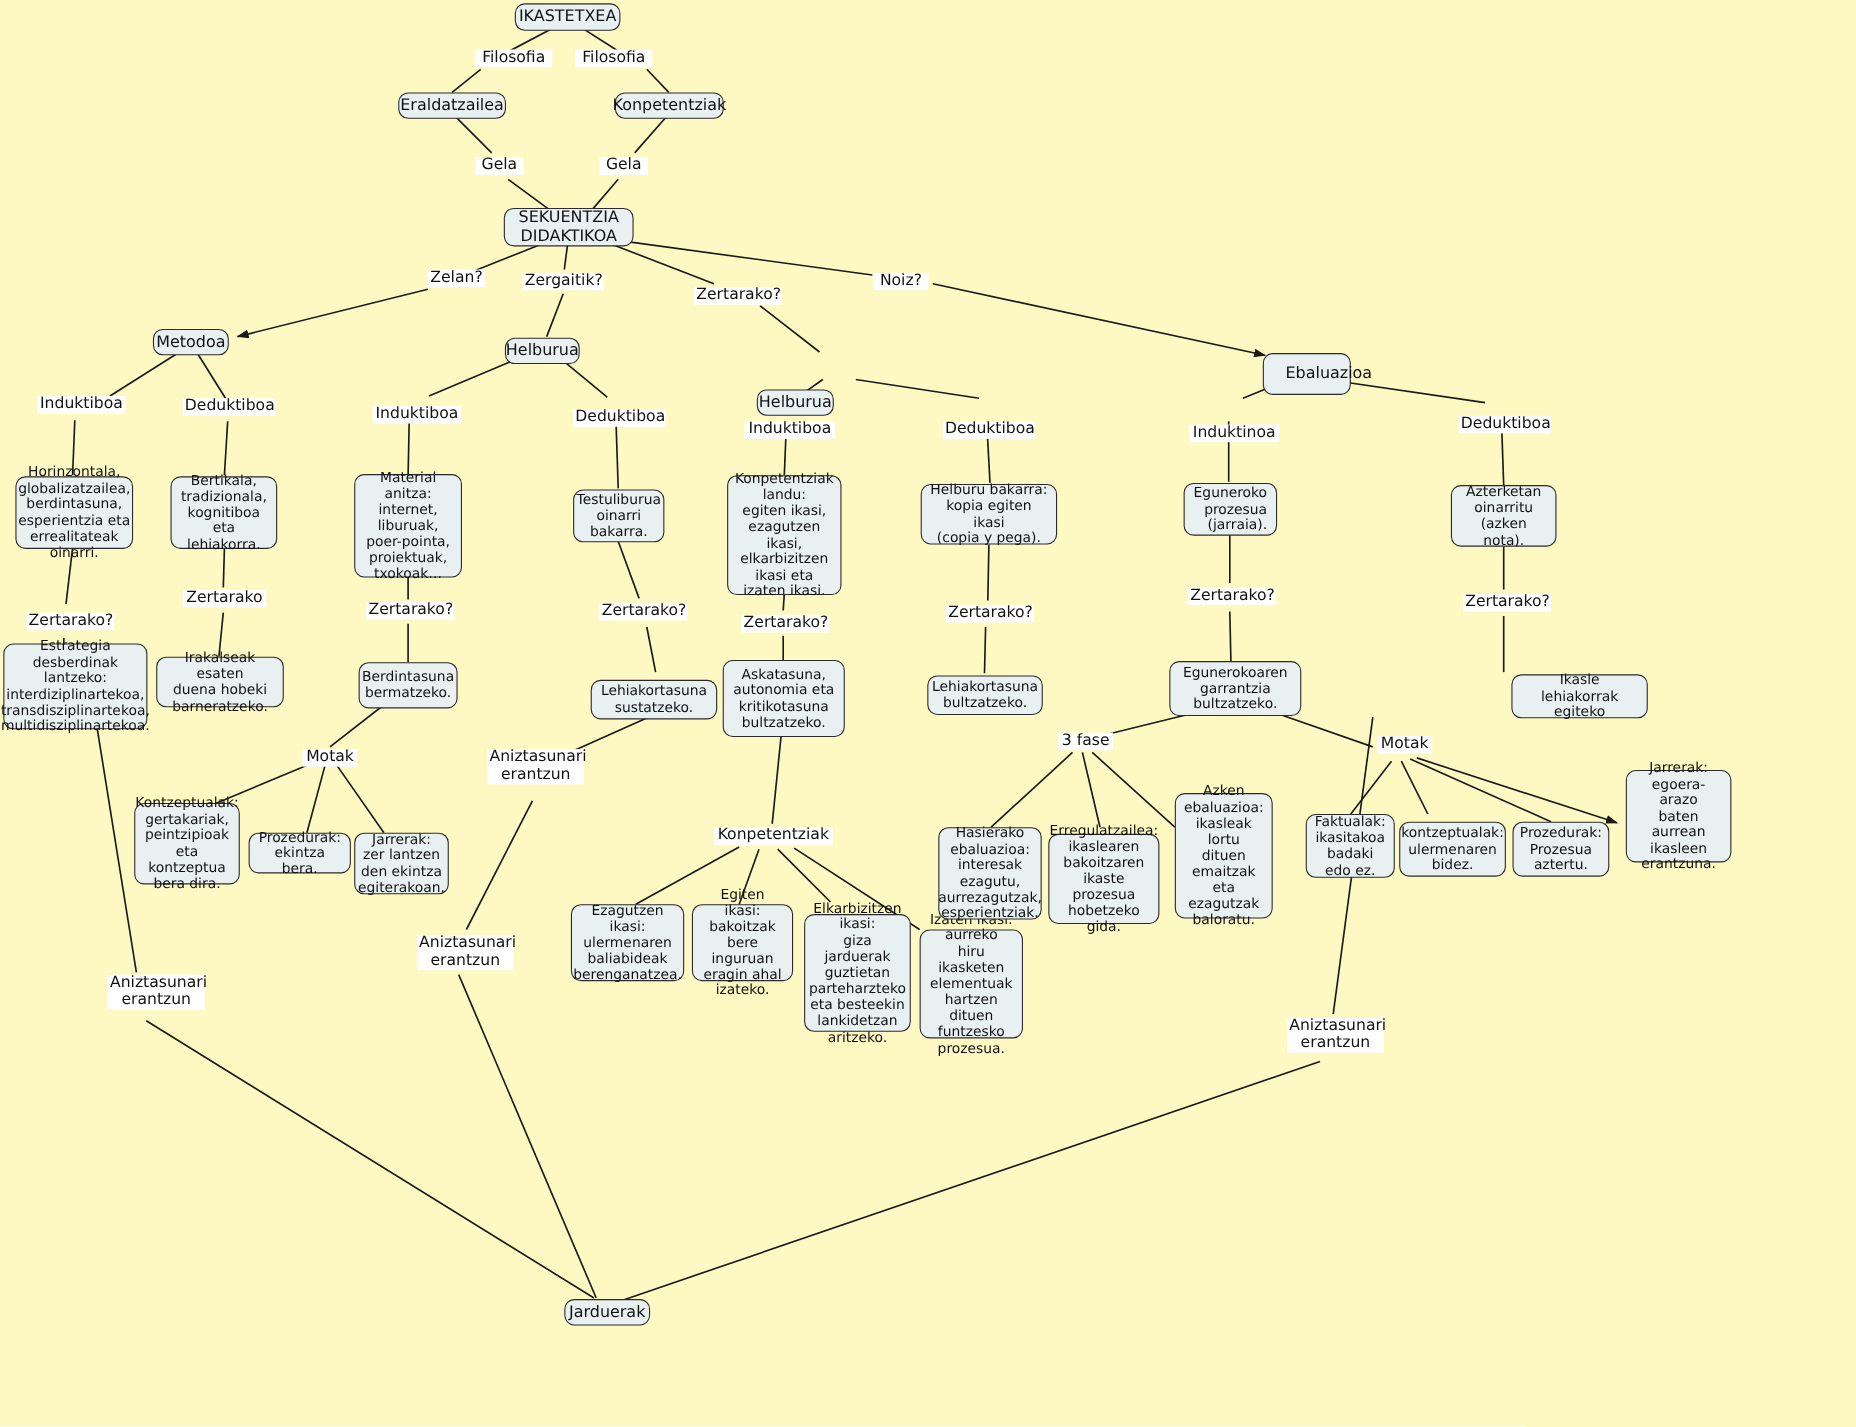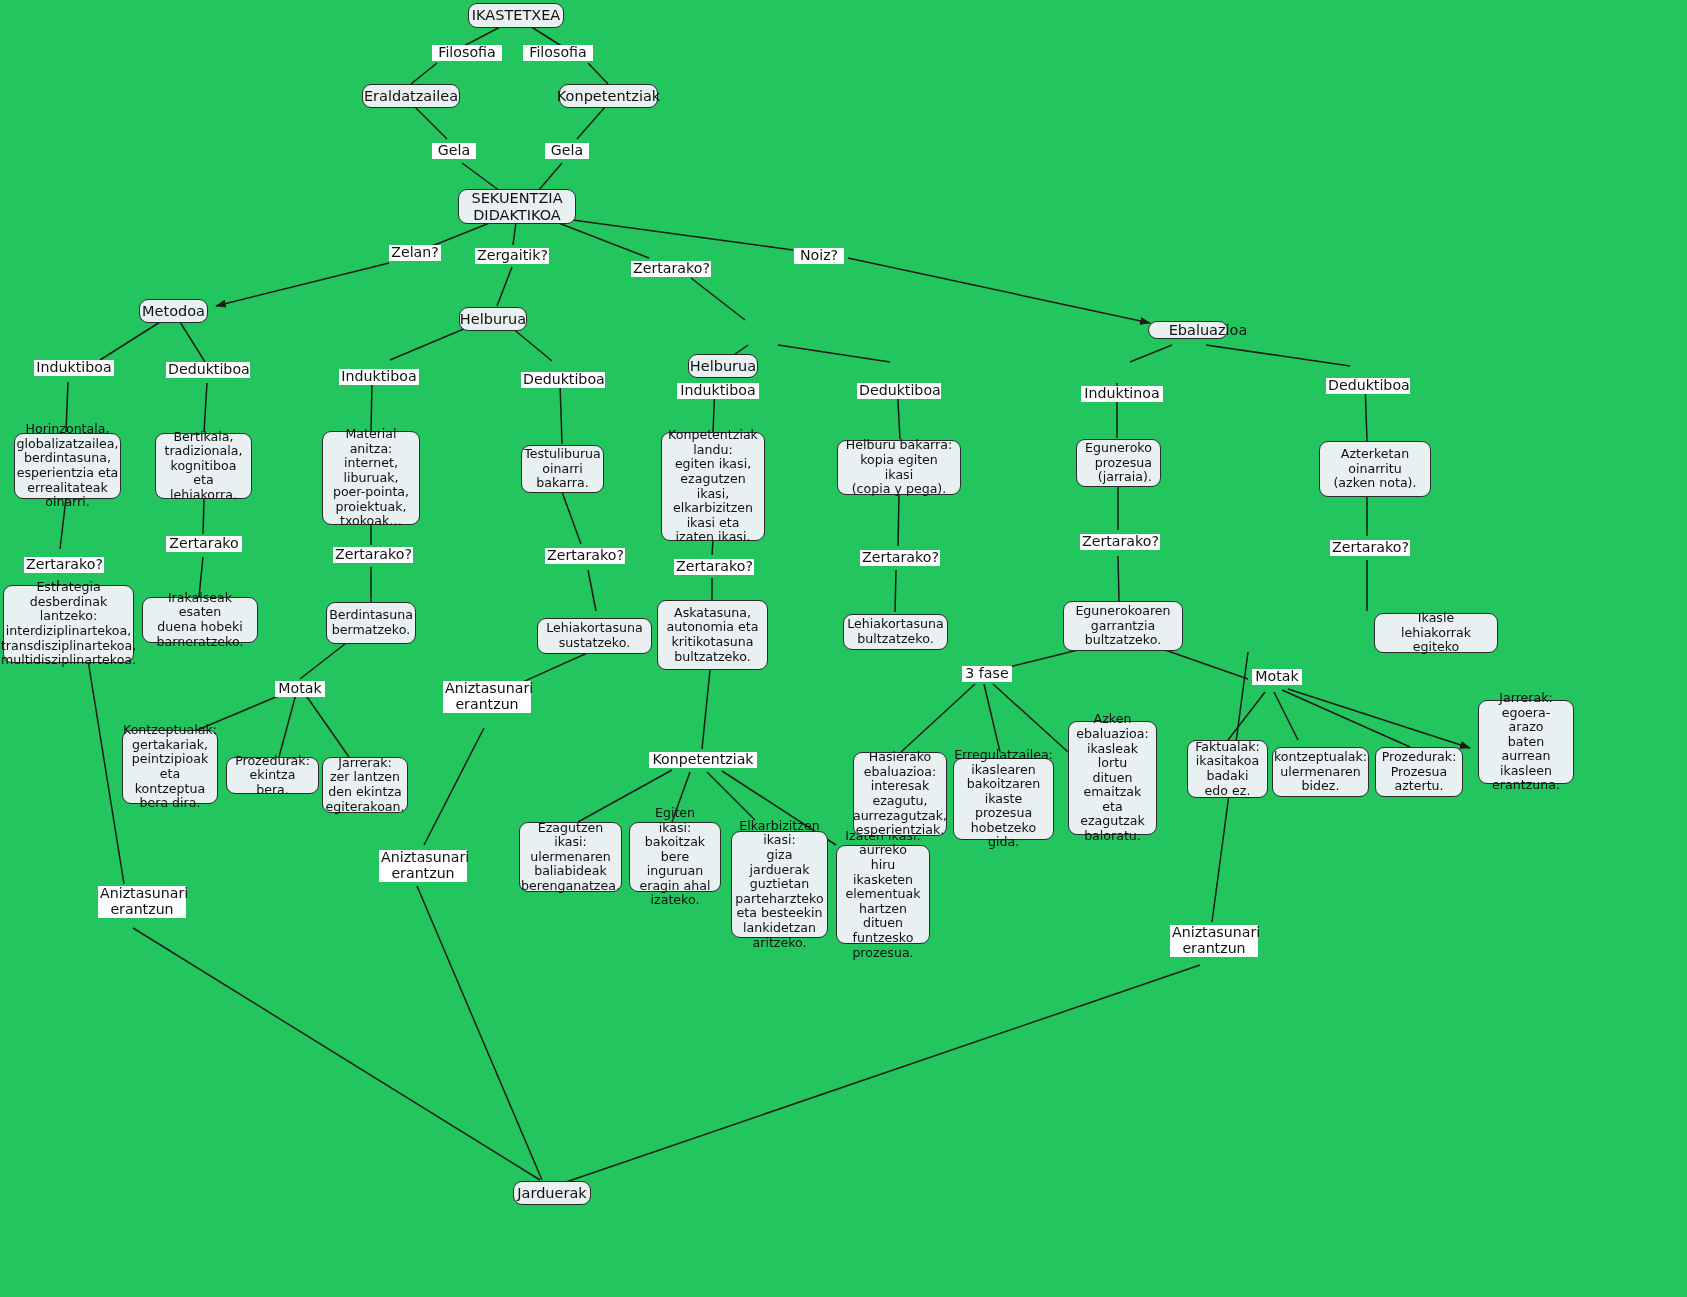--- a/index.html
+++ b/index.html
@@ -1,17 +1,17 @@
 <!DOCTYPE html>
 <html><head>
 <meta charset="utf-8">
 <style>
   html,body{margin:0;padding:0;background:#ffffff;}
   body{font-family:"DejaVu Sans","Liberation Sans",sans-serif;color:#000;}
-  #canvas{position:relative;width:1687px;height:1297px;background:#22c55e;overflow:hidden;}
+  #canvas{position:relative;width:1687px;height:1297px;background:#fef9c3;overflow:hidden;}
   svg#edges{position:absolute;left:0;top:0;width:1687px;height:1297px;pointer-events:none;}
   .node{
     position:absolute;
     box-sizing:border-box;
     background:#e8f0f2;
     border:1.4px solid #2b2b2b;
     border-radius:9px;
     display:flex;
     align-items:center;
     justify-content:center;
@@ -152,21 +152,21 @@
 
   <div class="node plain" style="left:468px;top:3px;width:96px;height:25px;">IKASTETXEA</div>
   <div class="node plain" style="left:362px;top:84px;width:98px;height:24px;">Eraldatzailea</div>
   <div class="node plain" style="left:559px;top:84px;width:99px;height:24px;">Konpetentziak</div>
   <div class="node plain" style="left:458px;top:189px;width:118px;height:35px;">SEKUENTZIA
 DIDAKTIKOA</div>
 
   <div class="node plain" style="left:139px;top:299px;width:69px;height:24px;">Metodoa</div>
   <div class="node plain" style="left:459px;top:307px;width:68px;height:24px;">Helburua</div>
   <div class="node plain" style="left:688px;top:322px;width:70px;height:24px;margin-top:32px;">Helburua</div>
-  <div class="node plain" style="left:1148px;top:321px;width:80px;height:18px;padding-left:47px;">Ebaluazioa</div>
+  <div class="node plain" style="left:1148px;top:321px;width:80px;height:38px;padding-left:47px;">Ebaluazioa</div>
 
   <div class="node tiny" style="left:14px;top:433px;width:107px;height:66px;">Horinzontala,
 globalizatzailea,
 berdintasuna,
 esperientzia eta
 errealitateak
 oinarri.</div>
   <div class="node tiny" style="left:155px;top:433px;width:97px;height:66px;">Bertikala,
 tradizionala,
 kognitiboa
@@ -186,21 +186,21 @@
 ezagutzen ikasi,
 elkarbizitzen
 ikasi eta
 izaten ikasi.</div>
   <div class="node tiny" style="left:837px;top:440px;width:124px;height:55px;">Helburu bakarra:
 kopia egiten ikasi
 (copia y pega).</div>
   <div class="node tiny" style="left:1076px;top:439px;width:85px;height:48px;text-align:right;">Eguneroko
 prozesua
 (jarraia).</div>
-  <div class="node tiny" style="left:1319px;top:441px;width:112px;height:56px;">Azterketan
+  <div class="node tiny" style="left:1319px;top:441px;width:96px;height:56px;">Azterketan
 oinarritu
 (azken nota).</div>
 
   <div class="node tiny" style="left:3px;top:585px;width:131px;height:78px;">Estrategia
 desberdinak
 lantzeko:
 interdiziplinartekoa,
 transdisziplinartekoa,
 multidisziplinartekoa.</div>
   <div class="node tiny" style="left:142px;top:597px;width:116px;height:46px;">Irakalseak esaten

